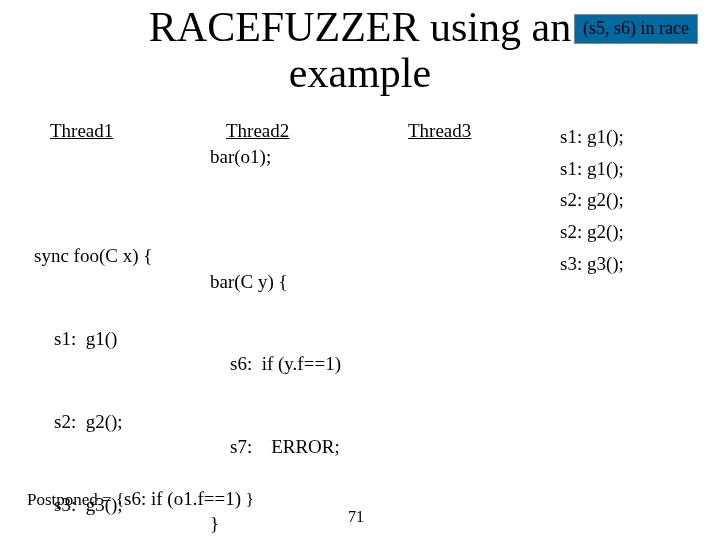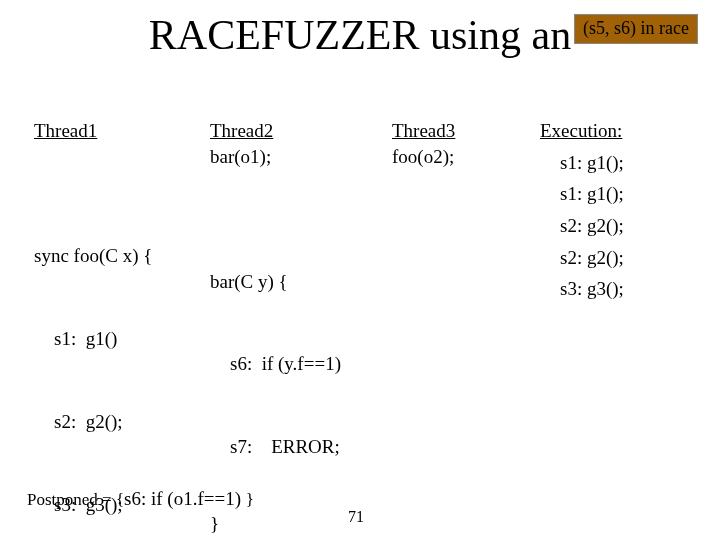--- a/index.html
+++ b/index.html
@@ -11,46 +11,46 @@
     position:relative;
     overflow:hidden;
   }
   .title{
     position:absolute;
     left:0;right:0;top:0;
     text-align:center;
     font-size:42px;
     line-height:1.1;
     font-weight:400;
-    padding-top:12px;
+    padding-top:4px;
   }
   .race-badge{
     position:absolute;
     right:22px;
     top:14px;
-    background:#a16207;
+    background:#0369a1;
     border:1px solid #888;
     font-size:18px;
     padding:3px 8px 4px 8px;
     font-family:"Times New Roman",Times,serif;
   }
   .cols{
     position:absolute;
     top:118px;
     left:34px;
     right:18px;
     font-family:"Comic Sans MS","Comic Sans",cursive;
     font-size:19px;
     line-height:1.35;
   }
   .col{
     position:absolute;
     top:0;
   }
-  .col .hd{ text-decoration:underline; }
+  .col .hd{ text-decoration:underline;margin-left:16px; }
   .col1{ left:0;   width:180px; }
   .col2{ left:176px; width:180px; }
   .col3{ left:358px; width:130px; }
   .col4{ left:506px; width:170px; }
   .block{ white-space:pre; }
   .indent1{ padding-left:20px;margin-top:6px; }
   .codeblock{ margin-top:48px; }
   .postponed{
     position:absolute;
     left:27px;
@@ -69,20 +69,21 @@
     text-align:center;
     font-size:16px;
     font-family:"Times New Roman",Times,serif;
   }
 </style>
 </head>
 <body>
 
 <div class="title">
   <span>RACEFUZZER using an</span><br>
+  <span>example</span>
 </div>
 
 <div class="race-badge">(s5, s6) in race</div>
 
 <div class="cols">
 
   <div class="col col1">
     <div class="hd">Thread1</div>
     <div class="codeblock block">
       <div>sync foo(C x) {</div>
@@ -101,25 +102,23 @@
     <div class="codeblock block">
       <div>bar(C y) {</div>
       <div class="indent1">s6:  if (y.f==1)</div>
       <div class="indent1">s7:    ERROR;</div>
       <div>}</div>
     </div>
   </div>
 
   <div class="col col3">
     <div class="hd">Thread3</div>
-    <div>foo(o2);</div>
   </div>
 
   <div class="col col4">
-    <div class="hd">Execution:</div>
     <div class="indent1">s1:  g1();</div>
     <div class="indent1">s1:  g1();</div>
     <div class="indent1">s2:  g2();</div>
     <div class="indent1">s2:  g2();</div>
     <div class="indent1">s3:  g3();</div>
   </div>
 
 </div>
 
 <div class="postponed">

